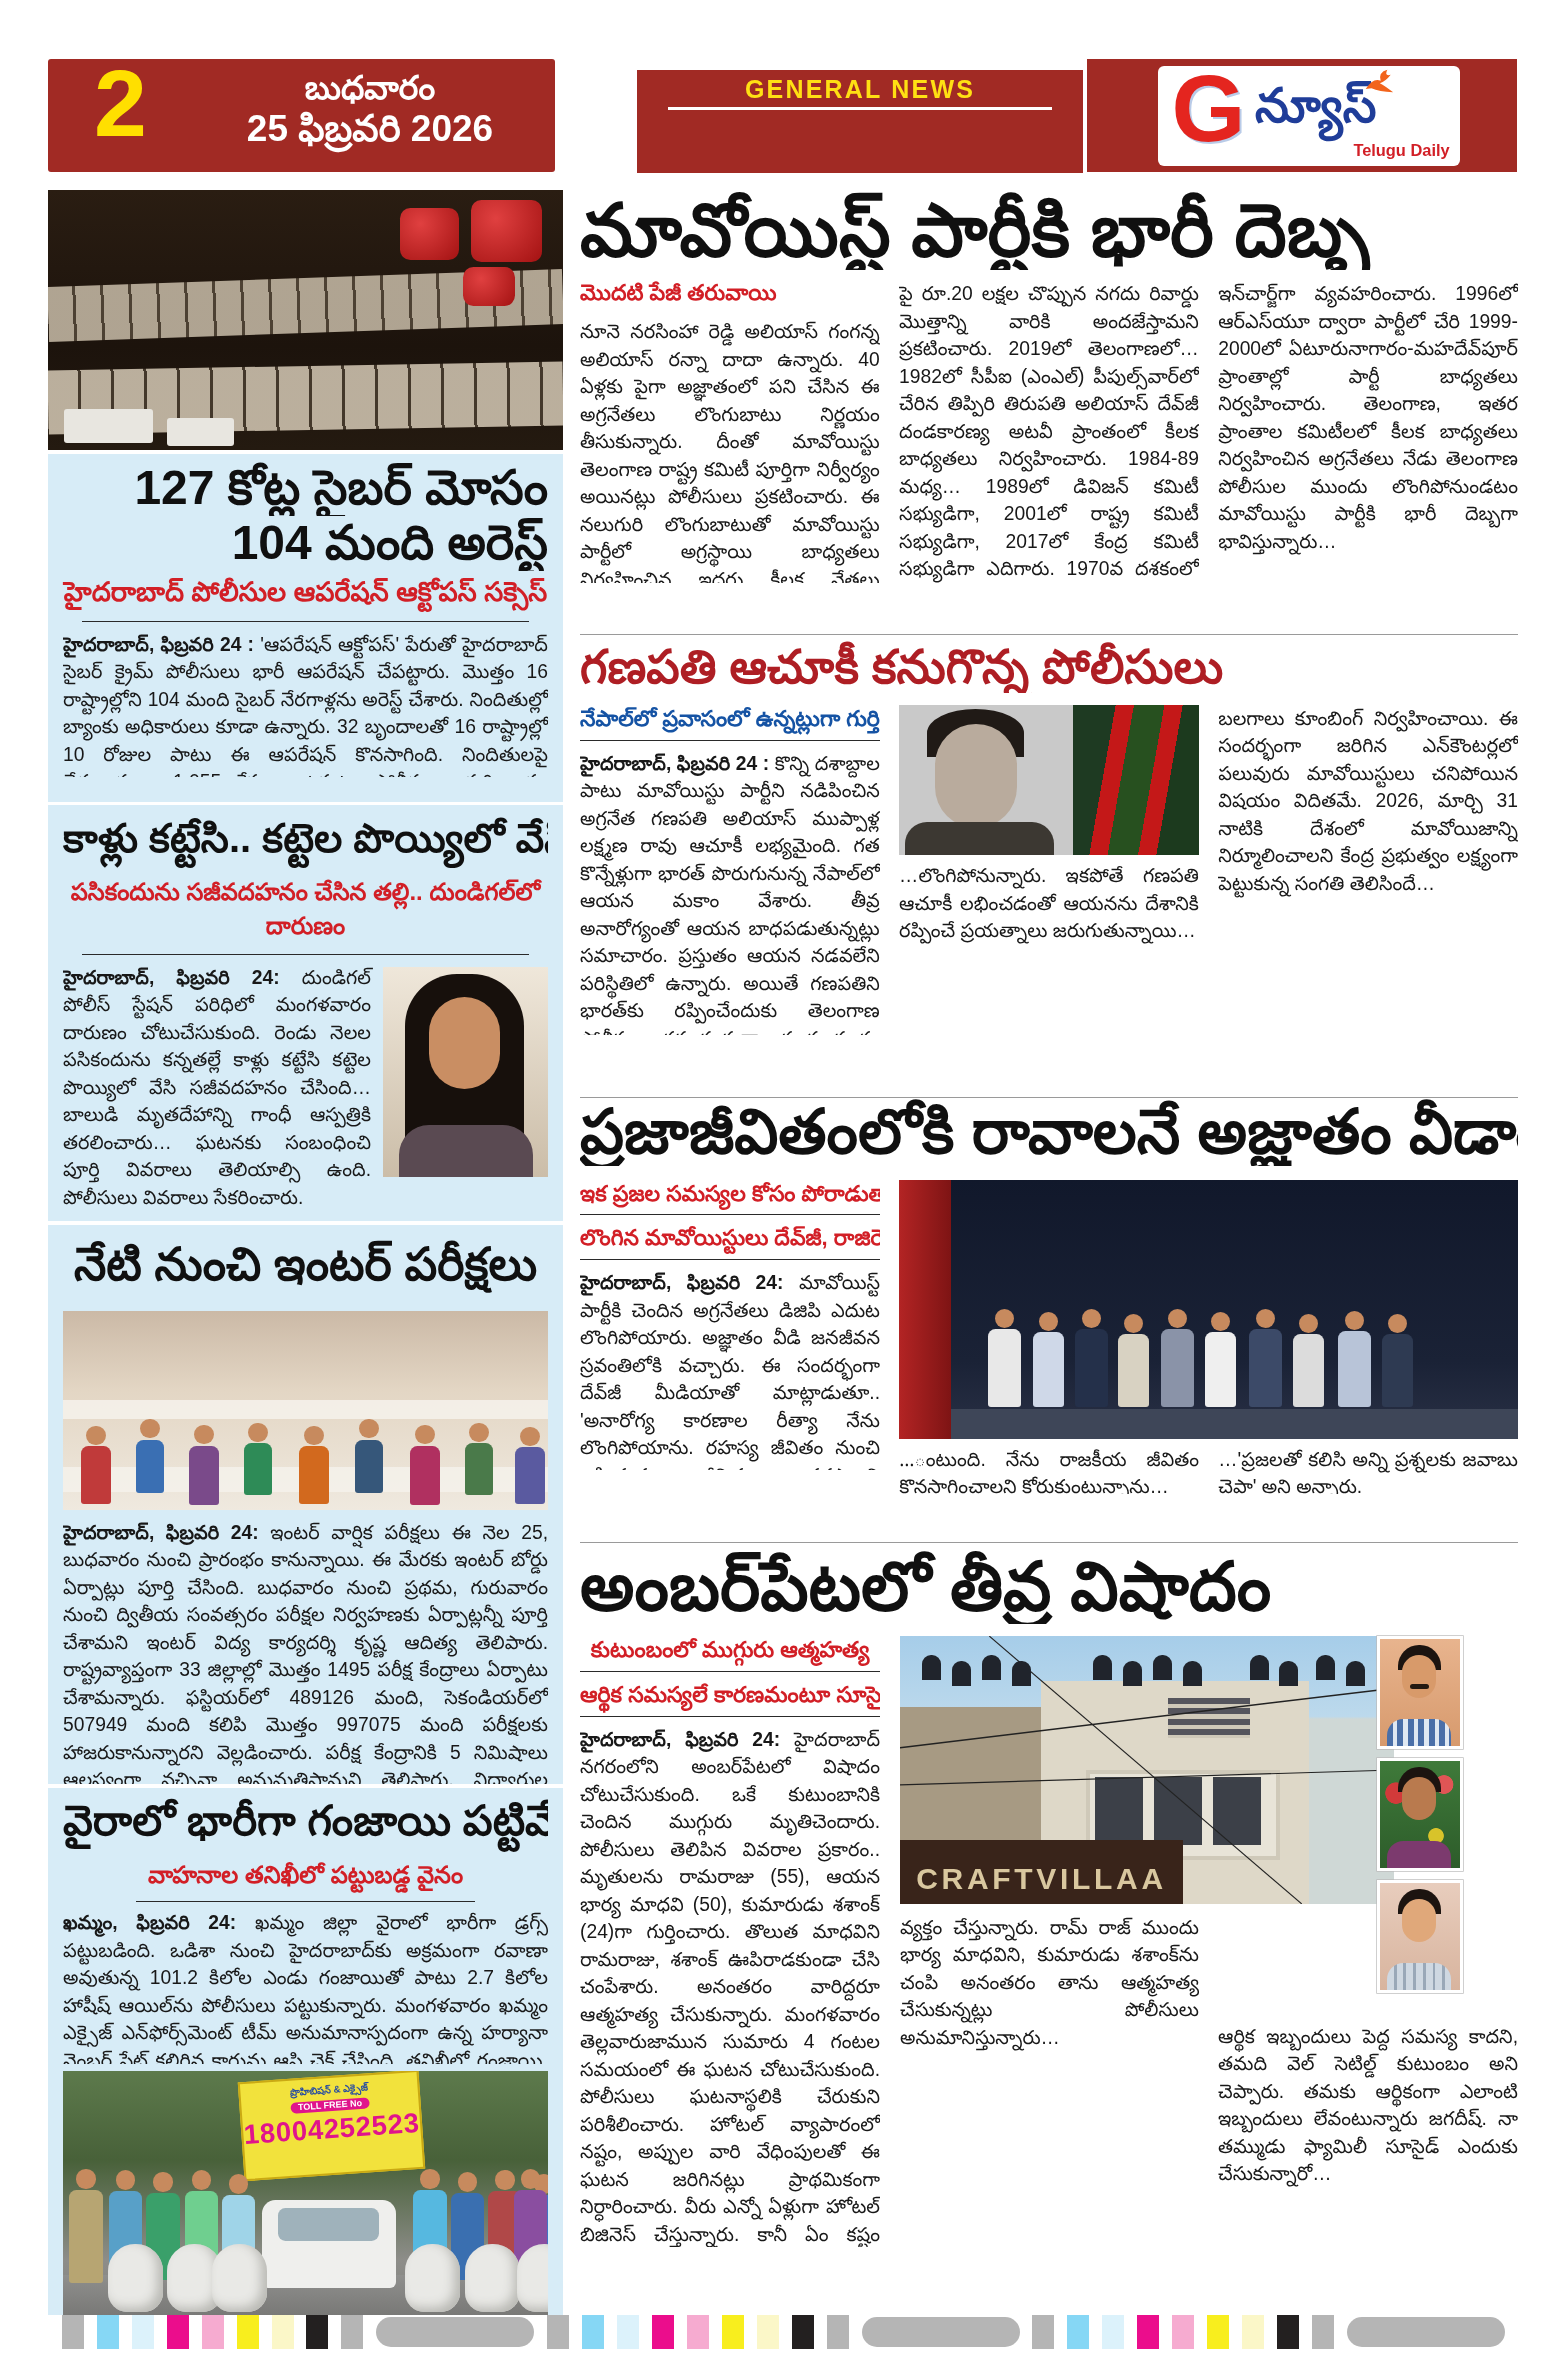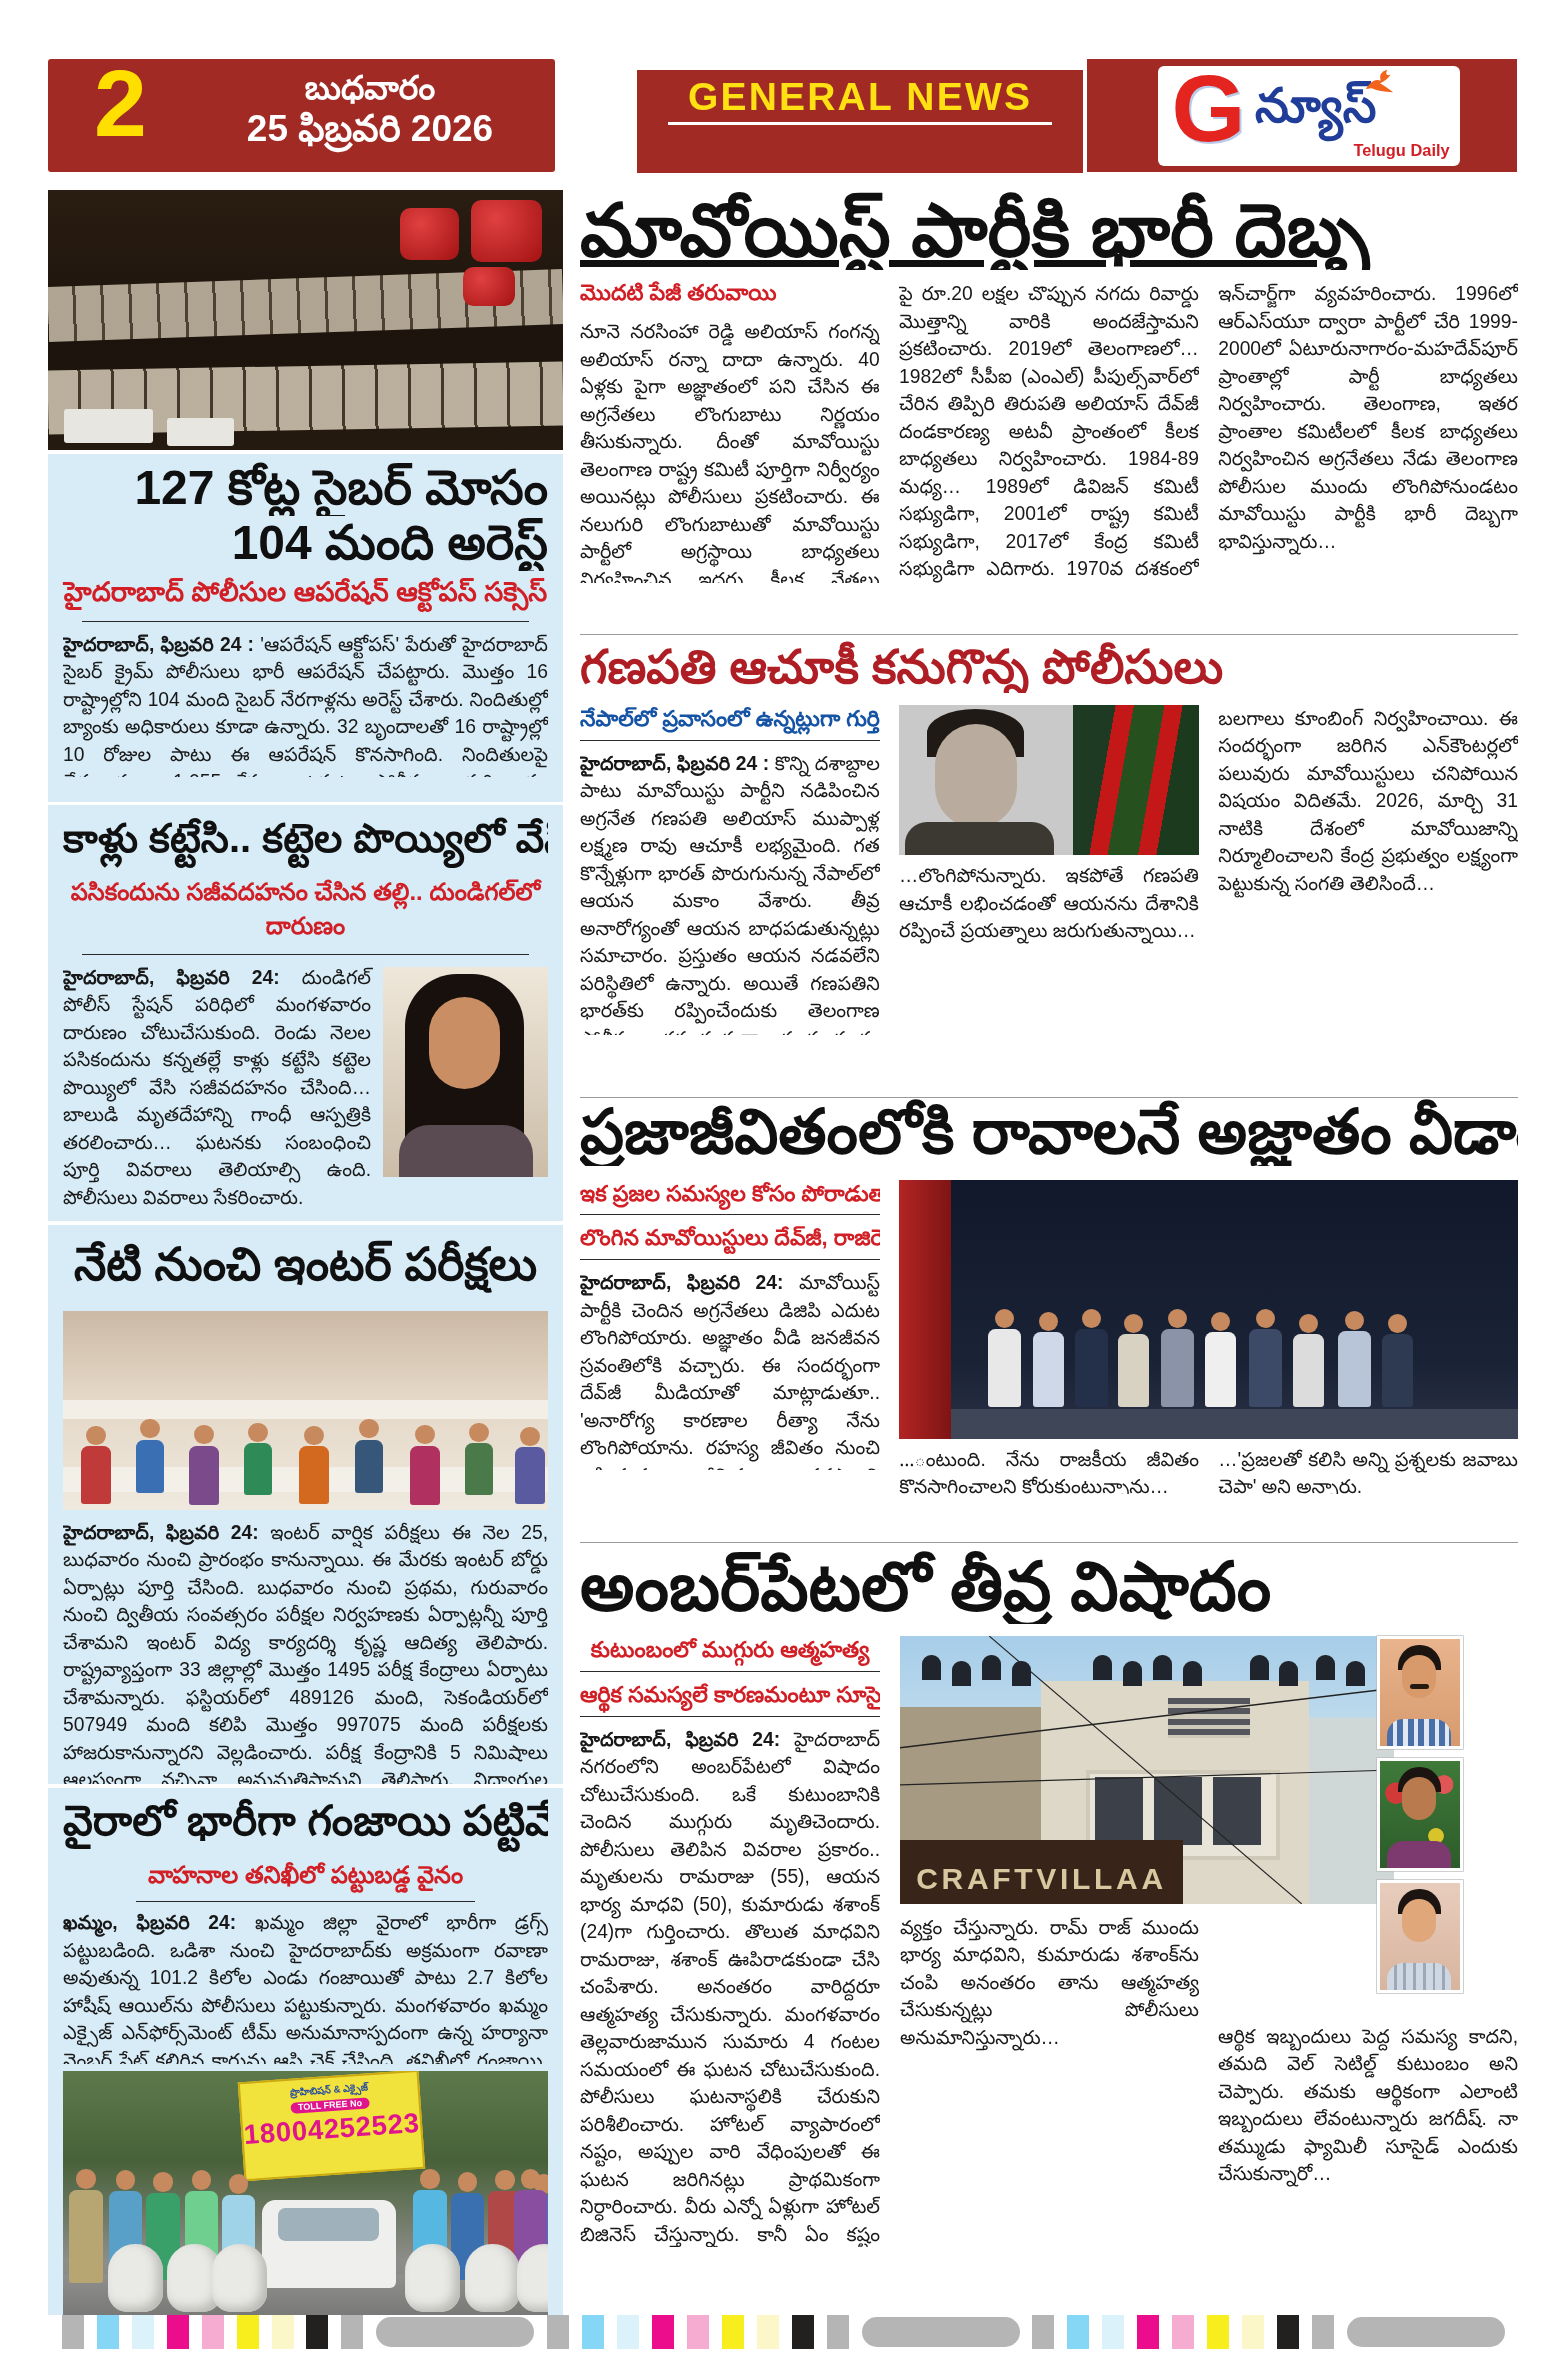--- a/index.html
+++ b/index.html
@@ -7,21 +7,21 @@
         font-family:"Liberation Sans","DejaVu Sans",sans-serif;color:#1c1c1c;}
 
   
   .hdr-box{position:absolute;background:#a12a24;}
   #hdr-left{left:48px;top:59px;width:507px;height:113px;border-radius:3px;}
   #hdr-left .pgno{position:absolute;left:46px;top:-10.4px;font-size:95px;font-weight:800;color:#ffdf00;}
   #hdr-left .daydate{position:absolute;right:25px;top:10.4px;width:320px;text-align:center;color:#fff;}
   #hdr-left .day{font-size:33px;font-weight:700;line-height:1.15;}
   #hdr-left .date{font-size:37px;font-weight:800;line-height:1.2;}
   #hdr-mid{left:637px;top:70px;width:446px;height:103px;text-align:center;}
-  #hdr-mid .sec-en{margin-top:4.5px;font-size:39px;font-weight:700;color:#ffe013;letter-spacing:2.2px;white-space:nowrap;}
+  #hdr-mid .sec-en{margin-top:4.5px;font-size:25px;font-weight:700;color:#ffe013;letter-spacing:2.2px;white-space:nowrap;}
   #hdr-mid .rule{width:86%;margin:3px auto;border-bottom:3px solid #ffffff;}
   #hdr-mid .sec-te{font-size:27px;font-weight:800;color:#ffffff;white-space:nowrap;overflow:hidden;}
   #hdr-right{left:1087px;top:59px;width:430px;height:113px;}
   .logo-card{position:absolute;left:71px;top:6.7px;width:302px;height:100px;background:#fff;border-radius:6px;overflow:hidden;}
   .logo-g{position:absolute;left:13.4px;top:-12px;font-size:95px;font-weight:800;color:#e4251f;text-shadow:2.2px 2.2px 0 #b9cbe8;}
   .logo-te{position:absolute;left:97px;top:12px;font-size:48px;font-weight:800;color:#1f3d99;white-space:nowrap;overflow:hidden;max-width:178px;}
   .logo-tag{position:absolute;right:10.4px;bottom:6px;font-size:16.4px;font-weight:700;color:#d21f26;}
   .logo-bird{position:absolute;right:64px;top:3px;width:34px;height:25px;}
 
   
@@ -96,21 +96,21 @@
   .fig-body{width:100%;height:calc(100% - 19.3px);border-radius:7.4px 7.4px 3px 3px;margin-top:1.5px;}
 
   
   #rightcol{position:absolute;left:580px;top:192px;width:938px;}
   .art{position:relative;box-sizing:border-box;}
   .art + .art{border-top:1.5px solid #9a9a9a;}
   .cols3{display:flex;gap:19.3px;}
   .col{flex:1;overflow:hidden;}
 
   #a-maoist{height:442px;}
-  #a-maoist .hl{font-size:74px;line-height:1.05;margin-bottom:10.4px;text-decoration:underline;}
+  #a-maoist .hl{font-size:74px;line-height:1.05;margin-bottom:10.4px;}
   #a-maoist .contkick{color:#d21f26;font-weight:800;font-size:22px;margin-bottom:7.4px;}
   #a-maoist .col{height:303px;}
 
   #a-ganapathi{height:463px;padding-top:6px;}
   #a-ganapathi .hl{font-size:47px;color:#ae1e24;line-height:1.1;margin-bottom:12px;}
   #a-ganapathi .col{height:330px;}
   #ph-ganapathi{position:relative;width:100%;height:150px;margin-bottom:7.4px;overflow:hidden;background:#c9c9c9;}
   #ph-ganapathi .gface{position:absolute;left:36px;top:19.3px;width:82px;height:104px;border-radius:41px;background:#b9ab9d;}
   #ph-ganapathi .ghair{position:absolute;left:28px;top:4.5px;width:97px;height:48px;border-radius:50% 50% 0 0;background:#201a16;}
   #ph-ganapathi .gshould{position:absolute;left:6px;bottom:-12px;width:149px;height:45px;border-radius:22px 22px 0 0;background:#3c3832;}

